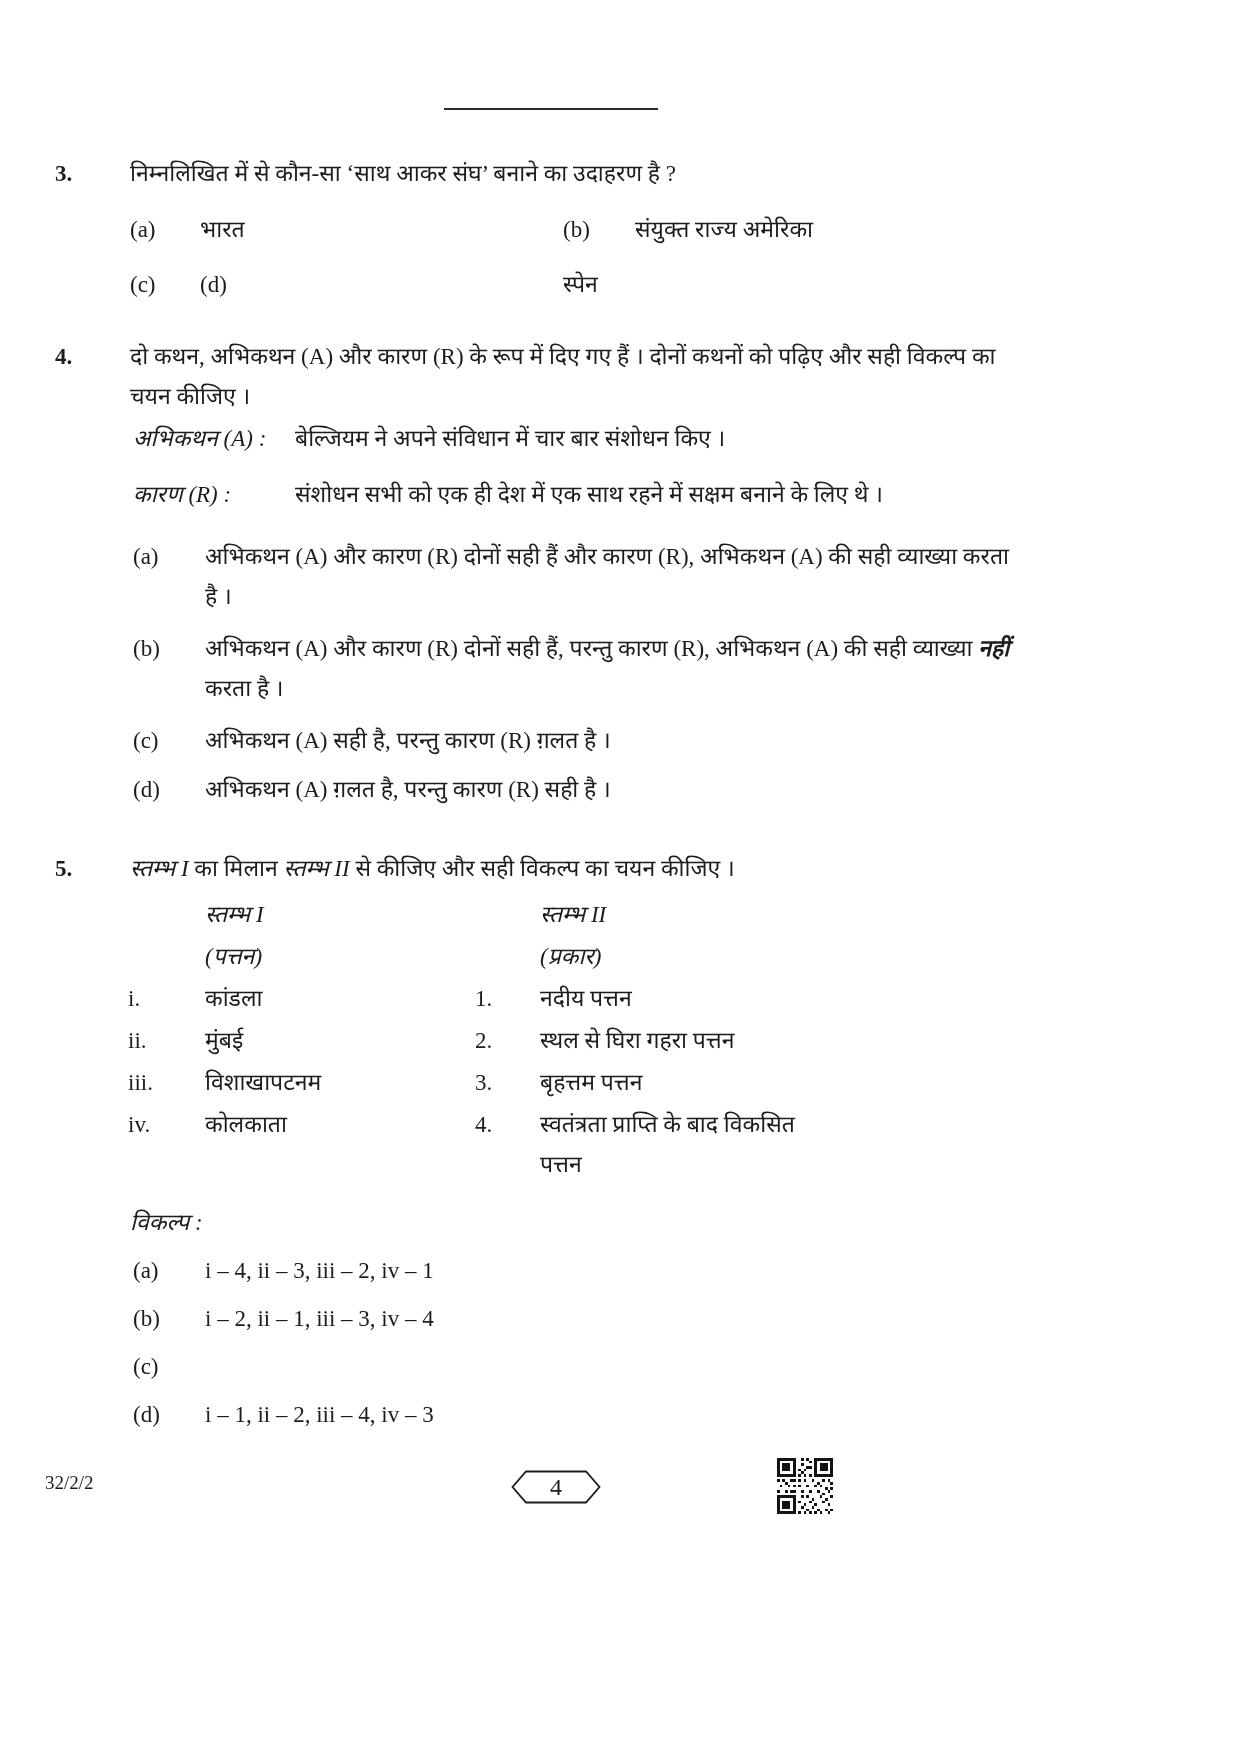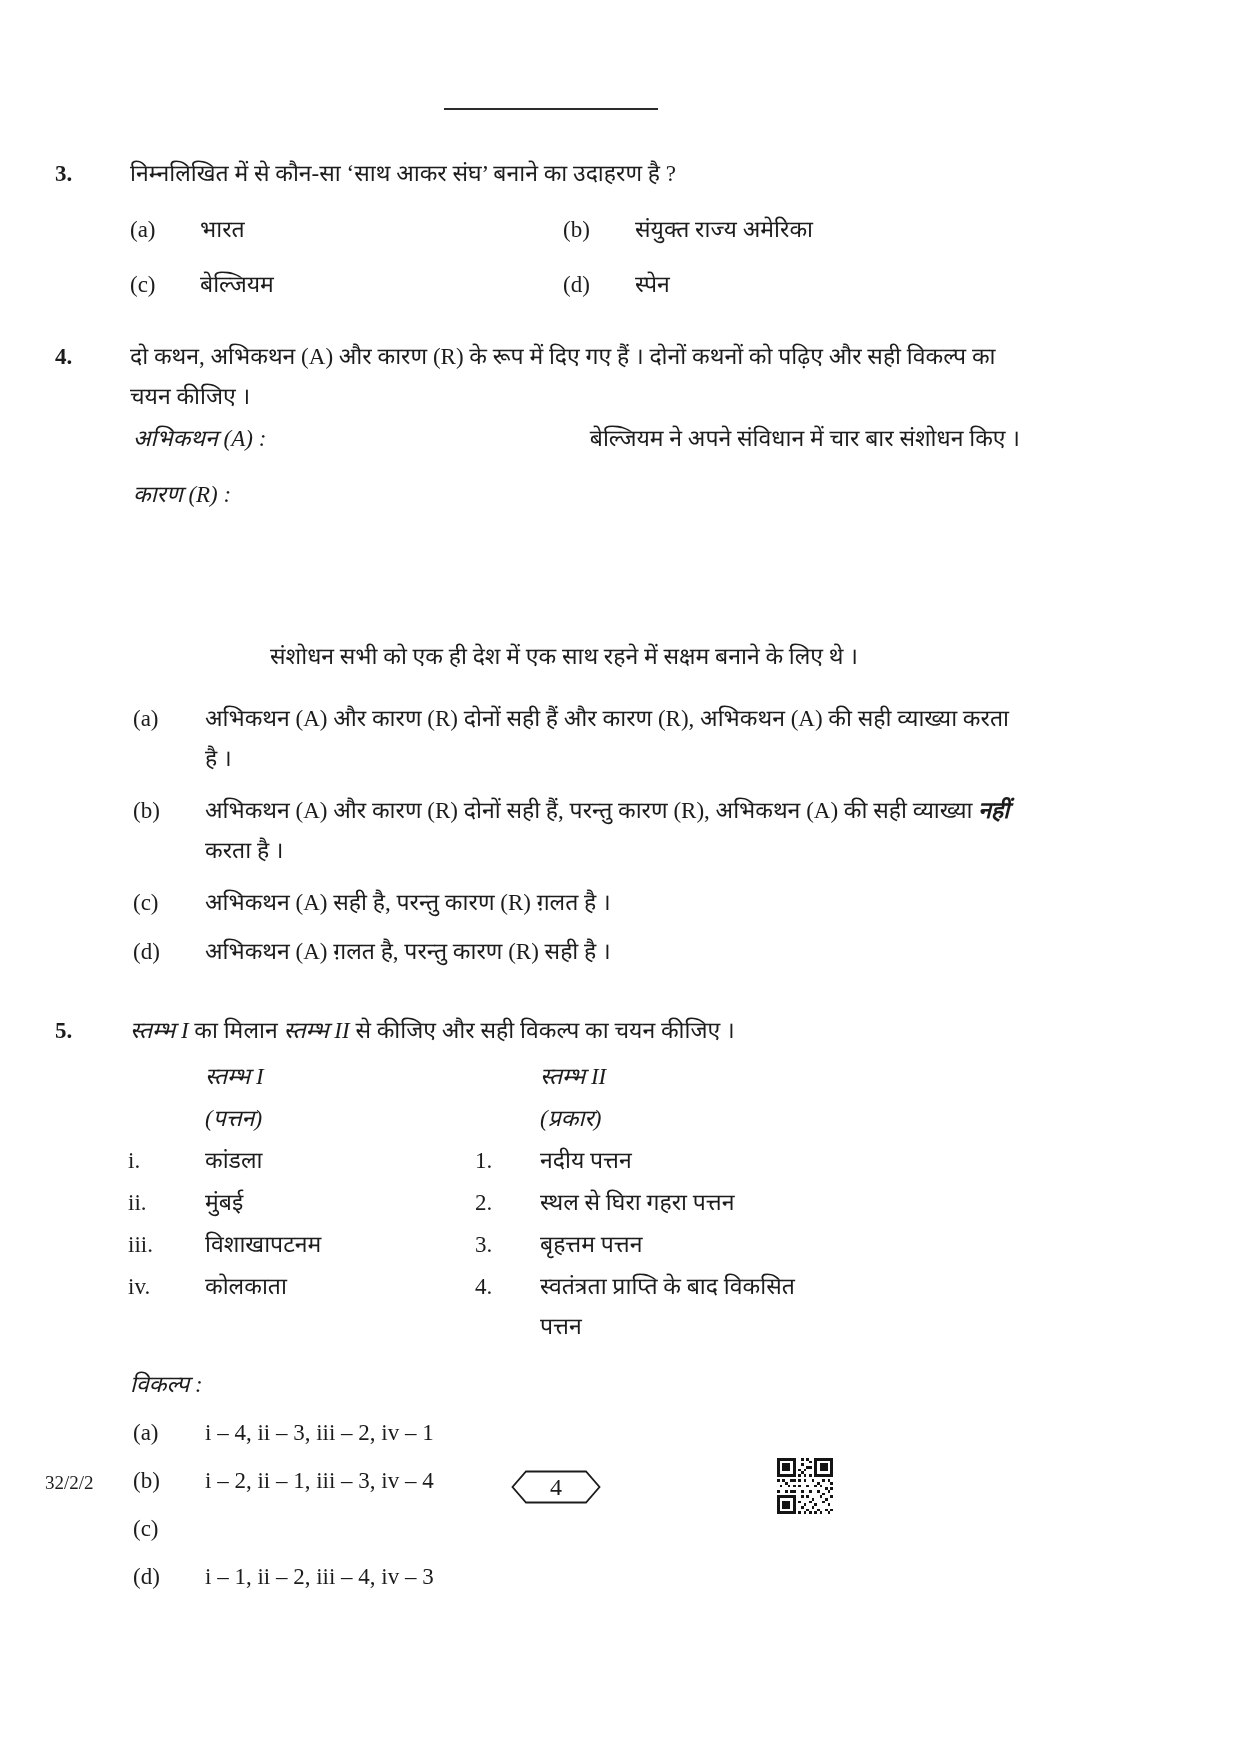--- a/index.html
+++ b/index.html
@@ -26,23 +26,23 @@
   .q3 { margin-top: 44px; }
   .opt-grid2 {
     margin: 16px 0 0 130px;
     display: grid;
     grid-template-columns: 70px 363px 72px auto;
     row-gap: 15px;
   }
   .q4 { margin-top: 32px; }
   .ar-row { display: flex; margin-left: 133px; }
   .ar-row.assertion { margin-top: 2px; }
-  .ar-row.reason    { margin-top: 16px; flex-direction: column; }
+  .ar-row.reason    { margin-top: 16px; }
   .ar-label { flex: 0 0 162px; font-style: italic; }
-  .ar-text  { width: 725px; text-align: right; }
+  .ar-text  { width: 725px; }
   .q4-options { margin-top: 22px; }
   .opt-row { display: flex; margin: 0 0 12px 133px; }
   .opt-row .opt-label { flex: 0 0 72px; }
   .opt-row .opt-body  { width: 818px; }
   .opt-row.single { margin-bottom: 9px; }
   .q5 { margin-top: 39px; }
   .match {
     display: grid;
     grid-template-columns: 77px 270px 65px 282px;
     margin: 6px 0 0 128px;
@@ -76,21 +76,20 @@
     <div class="q-head">
       <span class="q-num">3.</span>
       <div class="q-body">निम्नलिखित में से कौन-सा ‘साथ आकर संघ’ बनाने का उदाहरण है ?</div>
     </div>
     <div class="opt-grid2">
       <span>(a)</span>
       <span>भारत</span>
       <span>(b)</span>
       <span>संयुक्त राज्य अमेरिका</span>
       <span>(c)</span>
-      <span>बेल्जियम</span>
       <span>(d)</span>
       <span>स्पेन</span>
     </div>
   </section>
 
   <section class="question q4">
     <div class="q-head">
       <span class="q-num">4.</span>
       <div class="q-body">दो कथन, अभिकथन (A) और कारण (R) के रूप में दिए गए हैं । दोनों कथनों को पढ़िए और सही विकल्प का चयन कीजिए ।</div>
     </div>

